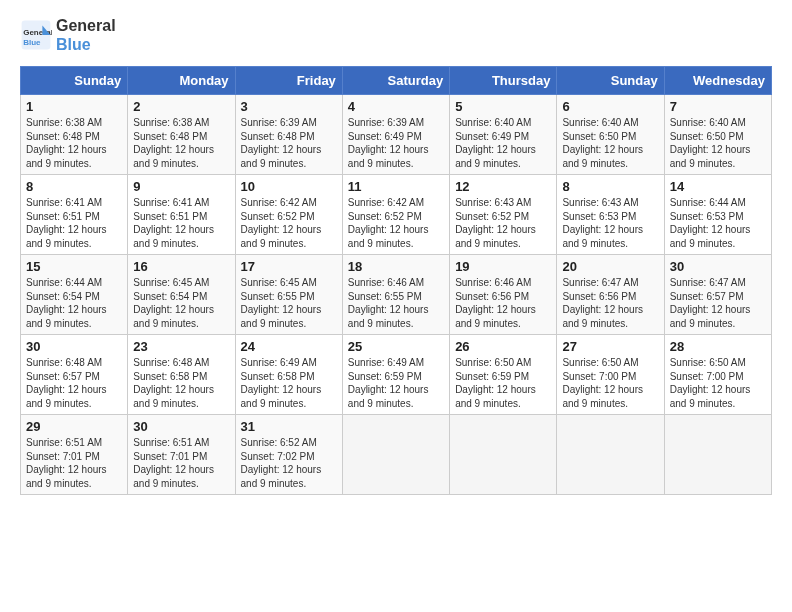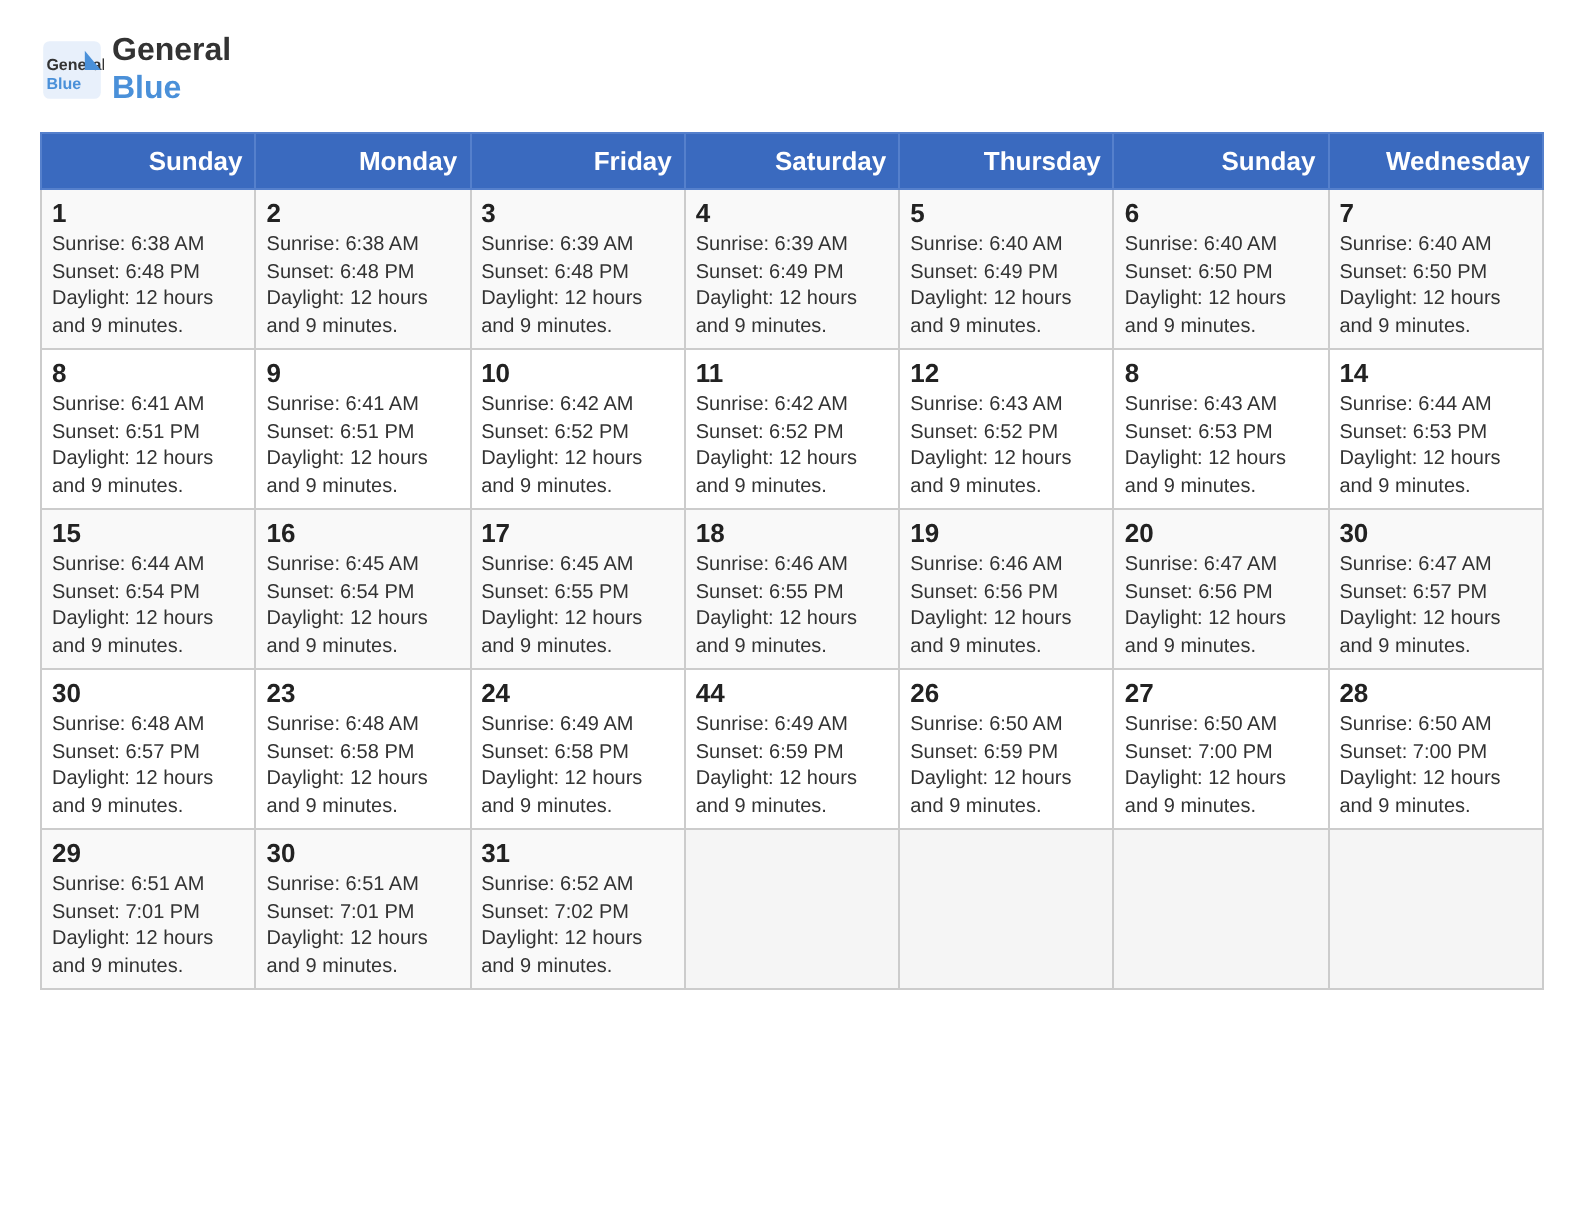--- a/index.html
+++ b/index.html
@@ -218,21 +218,21 @@
       </td>
           <td>
         <span class="day-number">23</span>
         <span class="day-detail">Sunrise: 6:48 AM<br>Sunset: 6:58 PM<br>Daylight: 12 hours <br>and 9 minutes.</span>
       </td>
           <td>
         <span class="day-number">24</span>
         <span class="day-detail">Sunrise: 6:49 AM<br>Sunset: 6:58 PM<br>Daylight: 12 hours <br>and 9 minutes.</span>
       </td>
           <td>
-        <span class="day-number">44</span>
+        <span class="day-number">25</span>
         <span class="day-detail">Sunrise: 6:49 AM<br>Sunset: 6:59 PM<br>Daylight: 12 hours <br>and 9 minutes.</span>
       </td>
           <td>
         <span class="day-number">26</span>
         <span class="day-detail">Sunrise: 6:50 AM<br>Sunset: 6:59 PM<br>Daylight: 12 hours <br>and 9 minutes.</span>
       </td>
           <td>
         <span class="day-number">27</span>
         <span class="day-detail">Sunrise: 6:50 AM<br>Sunset: 7:00 PM<br>Daylight: 12 hours <br>and 9 minutes.</span>
       </td>

